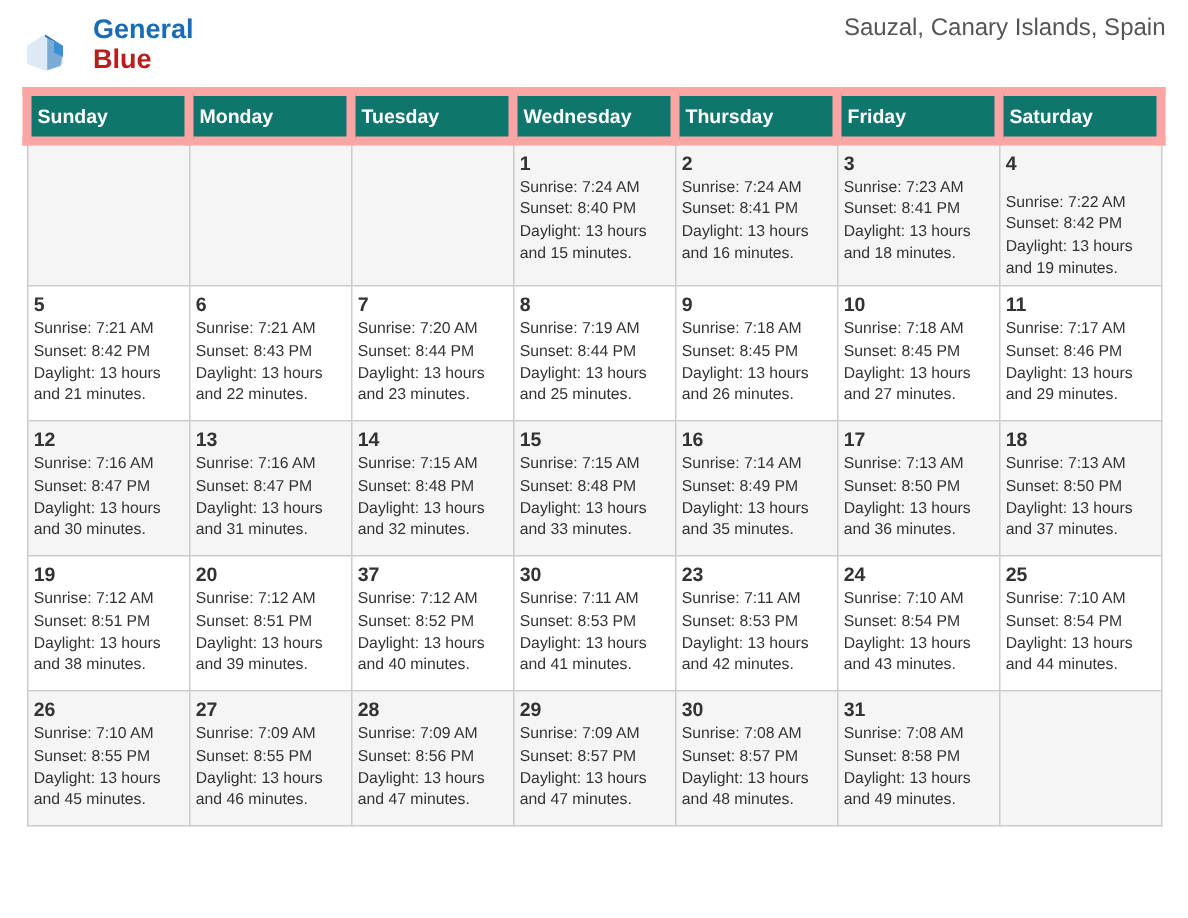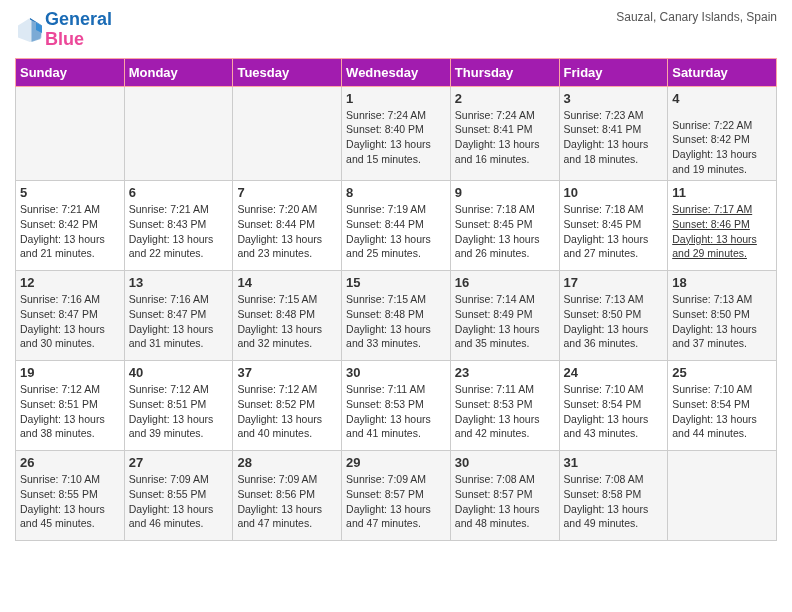--- a/index.html
+++ b/index.html
@@ -14,22 +14,22 @@
       padding: 10px 15px 15px 15px;
     }
     .header {
       display: flex;
       justify-content: space-between;
       align-items: flex-start;
       margin-bottom: 8px;
     }
     .logo {
       display: flex;
-      align-items: center;
-      gap: 0;
+      align-items: flex-end;
+      gap: 17px;
     }
     .logo-text {
       font-size: 18px;
       font-weight: bold;
       color: #333;
       line-height: 1.1;
     }
     .logo-text span {
       color: #1a6bb5;
     }
@@ -39,36 +39,36 @@
     }
     .title-block {
       text-align: right;
     }
     .main-title {
       font-size: 36px;
       font-weight: bold;
       color: #333;
     }
     .subtitle {
-      font-size: 12px;
+      font-size: 16px;
       color: #555;
     }
     table {
       width: 100%;
       border-collapse: collapse;
       table-layout: fixed;
     }
     thead th {
-      background-color: #a21caf;
+      background-color: #0f766e;
       color: #fff;
       font-size: 13px;
       font-weight: bold;
       padding: 6px 4px;
       text-align: left;
-      border: 1px solid #fca5a5;
+      border: 6px solid #fca5a5;
     }
     tbody td {
       border: 1px solid #ccc;
       vertical-align: top;
       padding: 4px 4px;
       font-size: 10.5px;
       color: #333;
       height: 90px;
     }
     tbody tr:nth-child(odd) td {
@@ -95,21 +95,21 @@
   <div class="header">
     <div class="logo">
       <svg class="logo-icon" viewBox="0 0 40 40">
         <polygon points="20,4 36,14 36,30 20,36 4,30 4,14" fill="#1a6bb5" opacity="0.15"></polygon>
         <polygon points="22,6 36,16 34,32 22,36" fill="#1a6bb5" opacity="0.5"></polygon>
         <polygon points="20,4 36,14 28,10 20,6" fill="#1a6bb5"></polygon>
         <polygon points="28,10 36,14 36,24 28,20" fill="#3a8fd5"></polygon>
       </svg>
       <div class="logo-text">
         <div><span>General</span></div>
-        <div><span style="color:#ec4899">Blue</span></div>
+        <div><span style="color:#b91c1c">Blue</span></div>
       </div>
     </div>
     <div class="title-block">
       <div class="subtitle">Sauzal, Canary Islands, Spain</div>
     </div>
   </div>
 
   <table>
     <thead>
       <tr id="header-row">
@@ -194,21 +194,21 @@
           </td>
           <td>
             <span class="day-num">10</span>
             <div class="day-info" style="white-space: pre-line;">Sunrise: 7:18 AM
 Sunset: 8:45 PM
 Daylight: 13 hours
 and 27 minutes.</div>
           </td>
           <td>
             <span class="day-num">11</span>
-            <div class="day-info" style="white-space: pre-line; text-decoration: underline;">Sunrise: 7:17 AM
+            <div class="day-info" style="white-space: pre-line;">Sunrise: 7:17 AM
 Sunset: 8:46 PM
 Daylight: 13 hours
 and 29 minutes.</div>
           </td>
         </tr>
         <tr>
           <td>
             <span class="day-num">12</span>
             <div class="day-info" style="white-space: pre-line;">Sunrise: 7:16 AM
 Sunset: 8:47 PM
@@ -260,21 +260,21 @@
         </tr>
         <tr>
           <td>
             <span class="day-num">19</span>
             <div class="day-info" style="white-space: pre-line;">Sunrise: 7:12 AM
 Sunset: 8:51 PM
 Daylight: 13 hours
 and 38 minutes.</div>
           </td>
           <td>
-            <span class="day-num">40</span>
+            <span class="day-num">20</span>
             <div class="day-info" style="white-space: pre-line;">Sunrise: 7:12 AM
 Sunset: 8:51 PM
 Daylight: 13 hours
 and 39 minutes.</div>
           </td>
           <td>
             <span class="day-num">37</span>
             <div class="day-info" style="white-space: pre-line;">Sunrise: 7:12 AM
 Sunset: 8:52 PM
 Daylight: 13 hours

